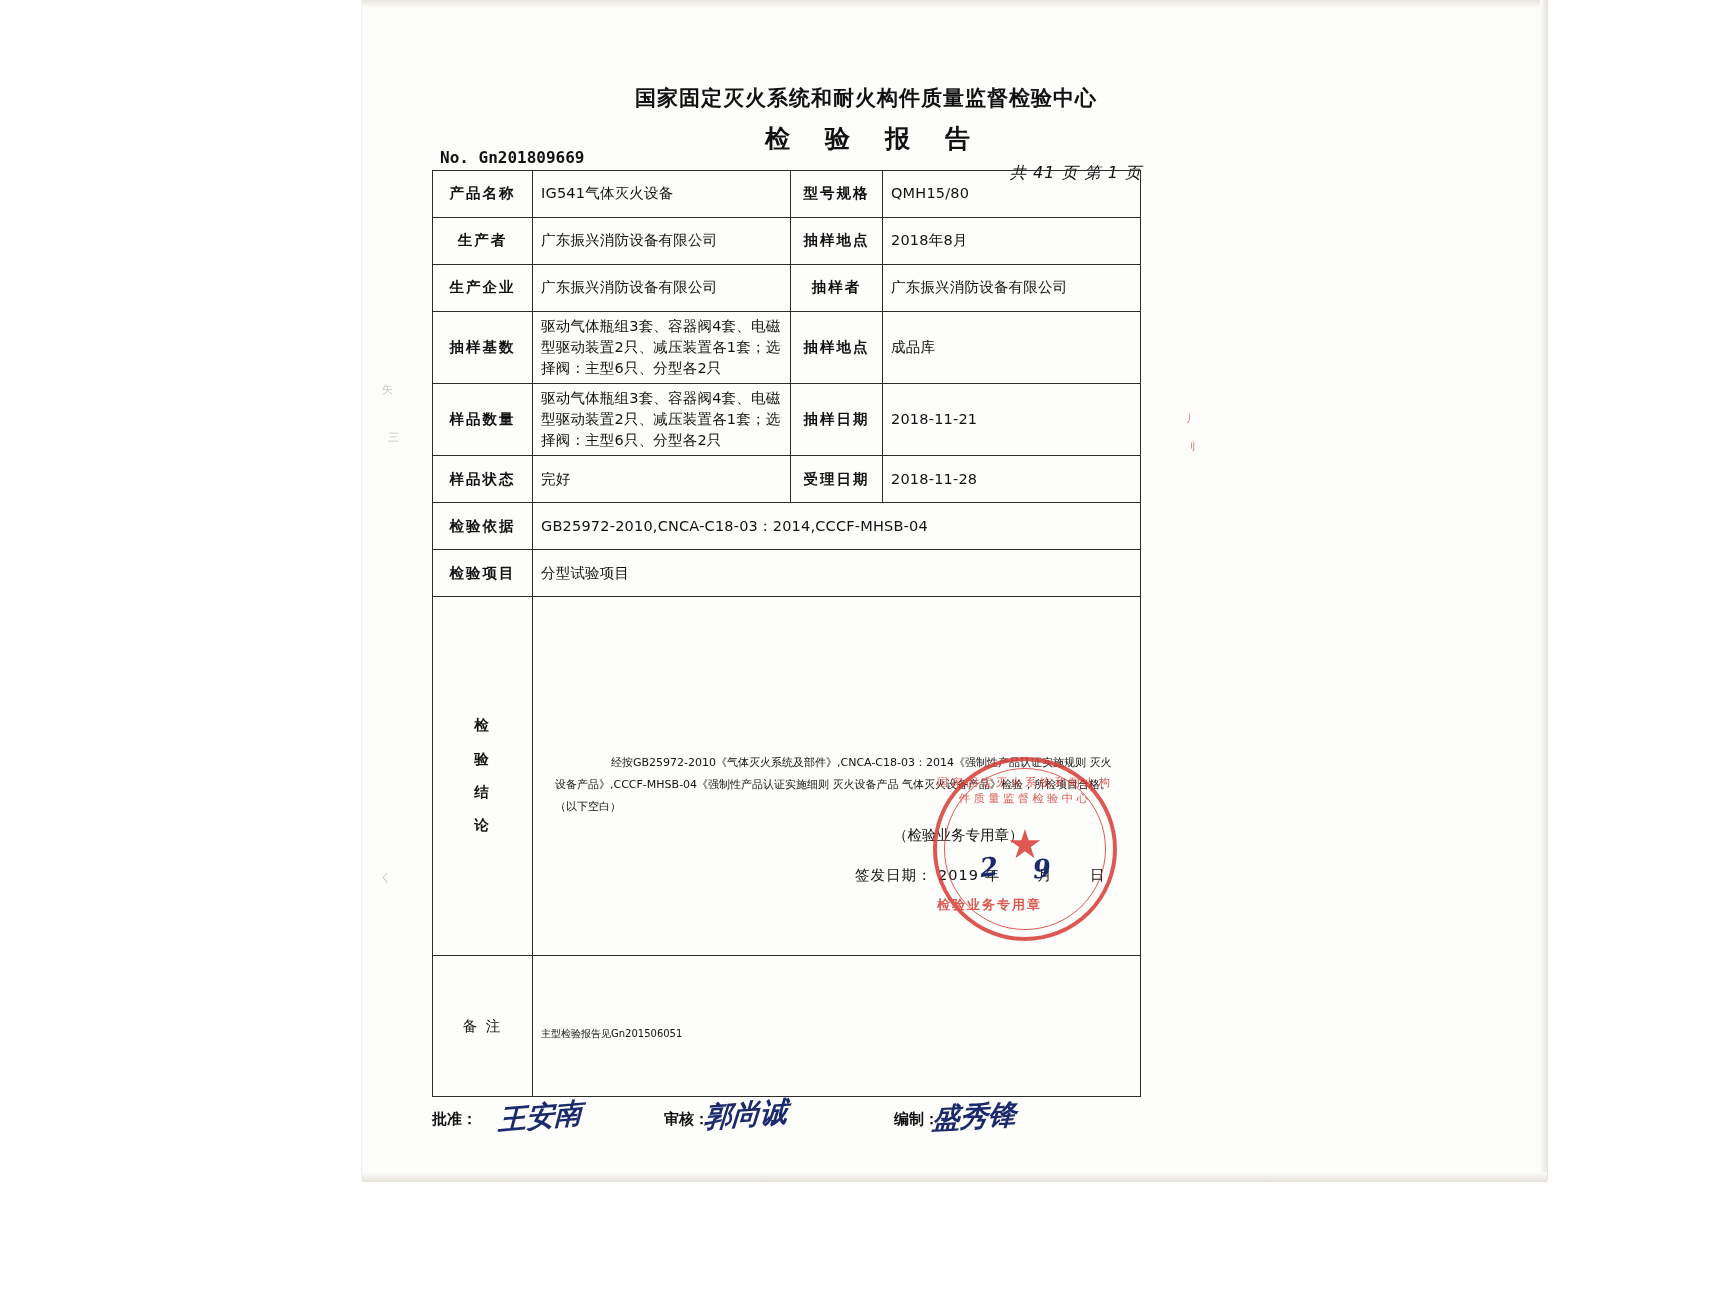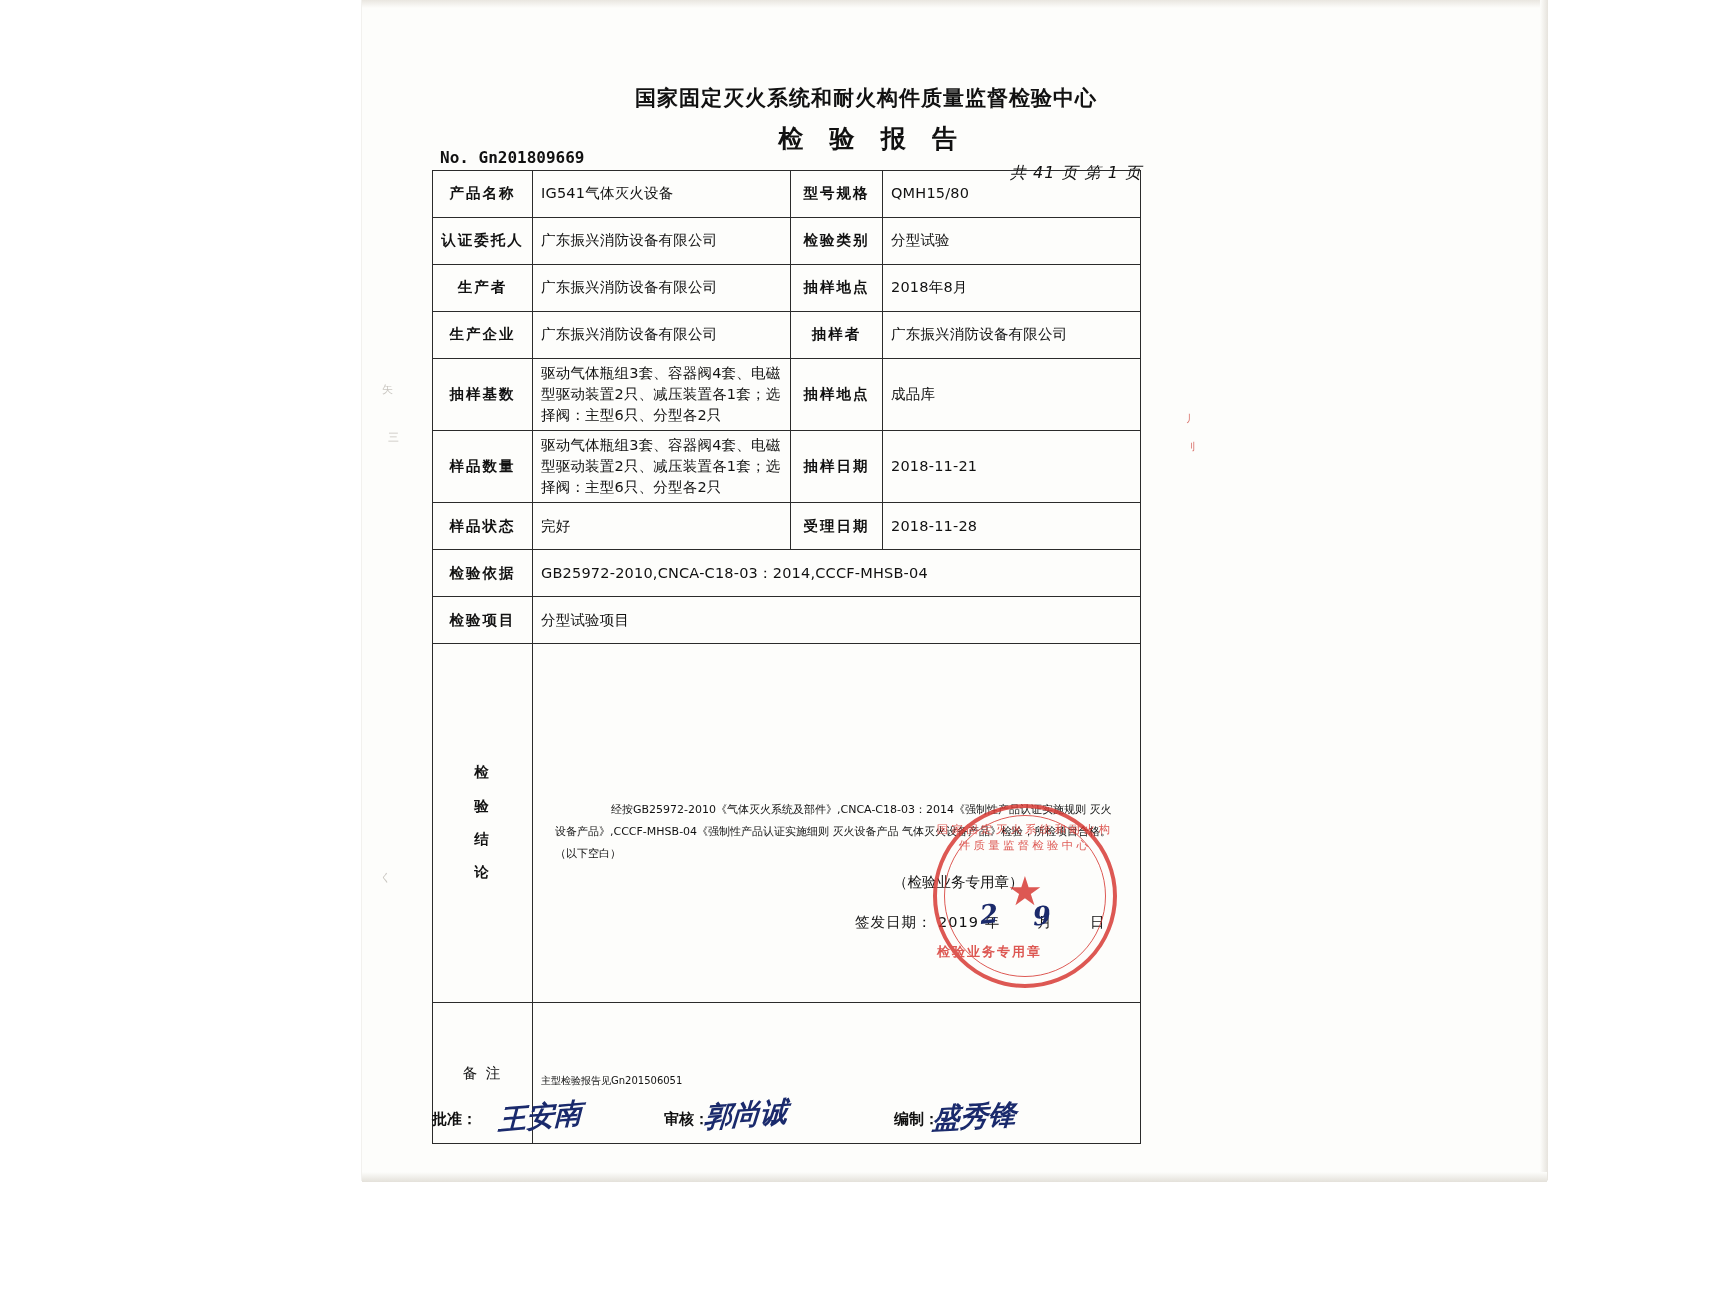--- a/index.html
+++ b/index.html
@@ -68,21 +68,21 @@
   }
   .report-title {
     position: absolute;
     left: 13px;
     right: 0;
     top: 122px;
     text-align: center;
     font-size: 25px;
     font-weight: bold;
     letter-spacing: 10px;
-    font-family: Liberation Serif, serif;
+    font-family: Liberation Mono, monospace;
   }
   .report-no {
     position: absolute;
     left: 440px;
     top: 148px;
     font-size: 16px;
     font-family: "DejaVu Sans Mono", monospace;
     font-weight: bold;
   }
   .page-count {
@@ -312,26 +312,20 @@
     <col style="width:258px">
     <col style="width:92px">
     <col style="width:258px">
   </colgroup>
   <tbody>
     <tr class="row-med">
       <td class="lbl">产品名称</td>
       <td class="val">IG541气体灭火设备</td>
       <td class="lbl2">型号规格</td>
       <td class="val">QMH15/80</td>
-    </tr>
-    <tr class="row-med">
-      <td class="lbl">认证委托人</td>
-      <td class="val">广东振兴消防设备有限公司</td>
-      <td class="lbl2">检验类别</td>
-      <td class="val">分型试验</td>
     </tr>
     <tr class="row-med">
       <td class="lbl">生产者</td>
       <td class="val">广东振兴消防设备有限公司</td>
       <td class="lbl2">抽样地点</td>
       <td class="val">2018年8月</td>
     </tr>
     <tr class="row-med">
       <td class="lbl">生产企业</td>
       <td class="val">广东振兴消防设备有限公司</td>

